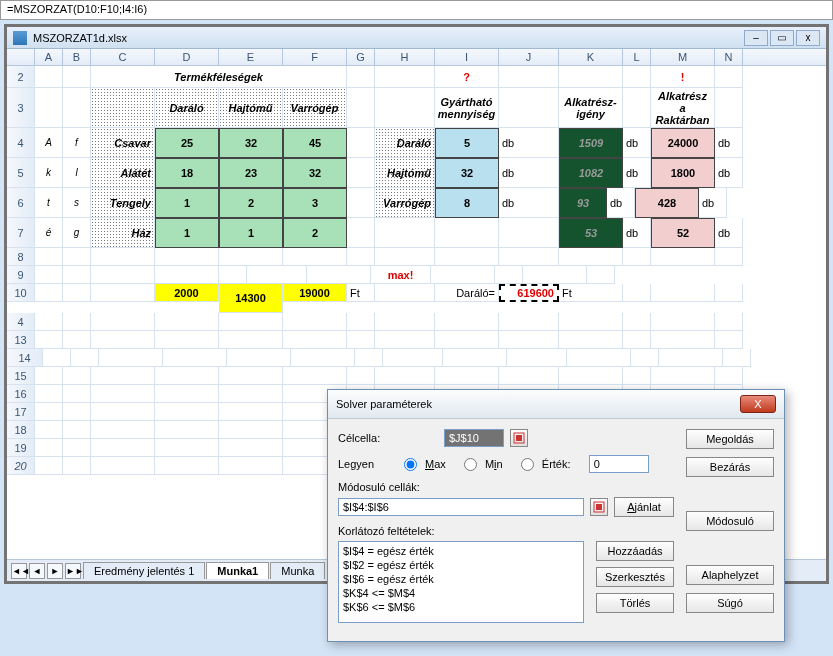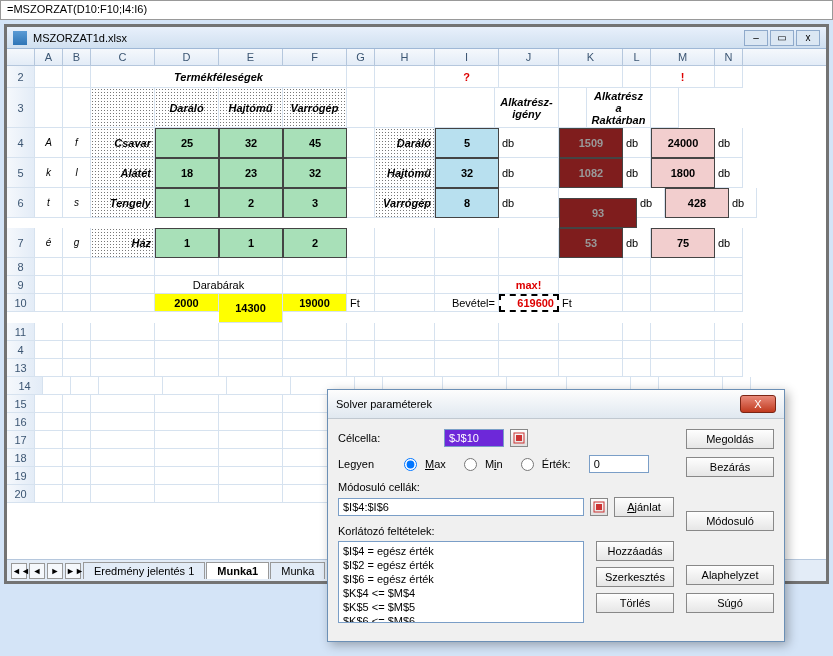--- a/index.html
+++ b/index.html
@@ -24,21 +24,21 @@
 .bold { font-weight: bold; }
 .italic { font-style: italic; }
 .right { justify-content: flex-end; }
 .left { justify-content: flex-start; }
 .red { color: #d00; }
 .green-cell { background: #a8e0b8; border: 1px solid #444 !important; }
 .dotted-border { background-image: radial-gradient(#777 1px, transparent 1px); background-size: 3px 3px; }
 .yellow-cell { background: #ffff00; font-weight: bold; }
 .blue-cell { background: #b8e0ef; border: 1px solid #444 !important; }
 .pink-cell { background: #f2cece; border: 1px solid #444 !important; }
-.white-cell { background: #7f1d1d; border: 1px solid #444 !important; color: #999; }
+.white-cell { background: #14532d; border: 1px solid #444 !important; color: #999; font-style: italic; }
 .sel-cell { background: #fff; border: 2px dashed #000 !important; color: #d00; font-weight: bold; }
 .vtext { font-style: italic; font-size: 10px; }
 
 .tabs-row { position: absolute; bottom: 0; left: 0; right: 0; height: 22px; background: #e3ecf7; border-top: 1px solid #b5c7dd; display: flex; align-items: center; padding: 0 4px; }
 .tab-nav { width: 16px; height: 16px; border: 1px solid #999; background: #f5f8fc; margin-right: 2px; text-align: center; font-size: 9px; line-height: 14px; cursor: pointer; }
 .tab { padding: 2px 10px; background: #fff; border: 1px solid #999; border-bottom: none; margin-right: 1px; font-size: 11px; cursor: pointer; }
 .tab.active { background: #fff; font-weight: bold; }
 .tab.inactive { background: #e3ecf7; }
 
 .dialog { position: absolute; left: 327px; top: 389px; width: 458px; background: #f0f0f0; border: 1px solid #6b8fb5; box-shadow: 3px 3px 10px rgba(0,0,0,0.3); z-index: 100; }
@@ -111,20 +111,21 @@
         <div class="row">
           <div class="cell rowhdr" style="width: 28px; height: 40px;">3</div>
           <div class="cell " style="width: 28px; height: 40px;"></div>
           <div class="cell " style="width: 28px; height: 40px;"></div>
           <div class="cell dotted-border" style="width: 64px; height: 40px;"></div>
           <div class="cell bold italic dotted-border" style="width: 64px; height: 40px;">Daráló</div>
           <div class="cell bold italic dotted-border" style="width: 64px; height: 40px;">Hajtómű</div>
           <div class="cell bold italic dotted-border" style="width: 64px; height: 40px;">Varrógép</div>
           <div class="cell " style="width: 28px; height: 40px;"></div>
           <div class="cell " style="width: 60px; height: 40px;"></div>
+          <div class="cell bold italic" style="width: 64px; height: 40px;">Gyártható mennyiség</div>
           <div class="cell " style="width: 60px; height: 40px;"></div>
           <div class="cell bold italic" style="width: 64px; height: 40px;">Alkatrész-igény</div>
           <div class="cell " style="width: 28px; height: 40px;"></div>
           <div class="cell bold italic" style="width: 64px; height: 40px;">Alkatrész a Raktárban</div>
           <div class="cell " style="width: 28px; height: 40px;"></div>
         </div>
         <div class="row">
           <div class="cell rowhdr" style="width: 28px; height: 30px;">4</div>
           <div class="cell vtext" style="width: 28px; height: 30px;">A</div>
           <div class="cell vtext" style="width: 28px; height: 30px;">f</div>
@@ -163,40 +164,40 @@
           <div class="cell vtext" style="width: 28px; height: 30px;">t</div>
           <div class="cell vtext" style="width: 28px; height: 30px;">s</div>
           <div class="cell bold italic right dotted-border" style="width: 64px; height: 30px;">Tengely</div>
           <div class="cell green-cell bold" style="width: 64px; height: 30px;">1</div>
           <div class="cell green-cell bold" style="width: 64px; height: 30px;">2</div>
           <div class="cell green-cell bold" style="width: 64px; height: 30px;">3</div>
           <div class="cell " style="width: 28px; height: 30px;"></div>
           <div class="cell bold italic right dotted-border" style="width: 60px; height: 30px;">Varrógép</div>
           <div class="cell blue-cell bold" style="width: 64px; height: 30px;">8</div>
           <div class="cell left" style="width: 60px; height: 30px;">db</div>
-          <div class="cell white-cell bold" style="width: 78px; height: 30px; margin-top: 10px;">93</div>
+          <div class="cell white-cell bold" style="width: 48px; height: 30px;">93</div>
           <div class="cell left" style="width: 28px; height: 30px;">db</div>
           <div class="cell pink-cell bold" style="width: 64px; height: 30px;">428</div>
           <div class="cell left" style="width: 28px; height: 30px;">db</div>
         </div>
         <div class="row">
           <div class="cell rowhdr" style="width: 28px; height: 30px;">7</div>
           <div class="cell vtext" style="width: 28px; height: 30px;">é</div>
           <div class="cell vtext" style="width: 28px; height: 30px;">g</div>
           <div class="cell bold italic right dotted-border" style="width: 64px; height: 30px;">Ház</div>
           <div class="cell green-cell bold" style="width: 64px; height: 30px;">1</div>
           <div class="cell green-cell bold" style="width: 64px; height: 30px;">1</div>
           <div class="cell green-cell bold" style="width: 64px; height: 30px;">2</div>
           <div class="cell " style="width: 28px; height: 30px;"></div>
           <div class="cell " style="width: 60px; height: 30px;"></div>
           <div class="cell " style="width: 64px; height: 30px;"></div>
           <div class="cell " style="width: 60px; height: 30px;"></div>
           <div class="cell white-cell bold" style="width: 64px; height: 30px;">53</div>
           <div class="cell left" style="width: 28px; height: 30px;">db</div>
-          <div class="cell pink-cell bold" style="width: 64px; height: 30px;">75</div>
+          <div class="cell pink-cell bold" style="width: 64px; height: 30px;">52</div>
           <div class="cell left" style="width: 28px; height: 30px;">db</div>
         </div>
         <div class="row">
           <div class="cell rowhdr" style="width: 28px; height: 18px;">8</div>
           <div class="cell " style="width: 28px; height: 18px;"></div>
           <div class="cell " style="width: 28px; height: 18px;"></div>
           <div class="cell " style="width: 64px; height: 18px;"></div>
           <div class="cell " style="width: 64px; height: 18px;"></div>
           <div class="cell " style="width: 64px; height: 18px;"></div>
           <div class="cell " style="width: 64px; height: 18px;"></div>
@@ -207,66 +208,48 @@
           <div class="cell " style="width: 64px; height: 18px;"></div>
           <div class="cell " style="width: 28px; height: 18px;"></div>
           <div class="cell " style="width: 64px; height: 18px;"></div>
           <div class="cell " style="width: 28px; height: 18px;"></div>
         </div>
         <div class="row">
           <div class="cell rowhdr" style="width: 28px; height: 18px;">9</div>
           <div class="cell " style="width: 28px; height: 18px;"></div>
           <div class="cell " style="width: 28px; height: 18px;"></div>
           <div class="cell " style="width: 64px; height: 18px;"></div>
-          <div class="cell " style="width: 128px; height: 18px;">Darabárak</div>
           <div class="cell " style="width: 64px; height: 18px;"></div>
           <div class="cell " style="width: 28px; height: 18px;"></div>
           <div class="cell " style="width: 60px; height: 18px;"></div>
           <div class="cell " style="width: 64px; height: 18px;"></div>
           <div class="cell bold red" style="width: 60px; height: 18px;">max!</div>
           <div class="cell " style="width: 64px; height: 18px;"></div>
           <div class="cell " style="width: 28px; height: 18px;"></div>
           <div class="cell " style="width: 64px; height: 18px;"></div>
           <div class="cell " style="width: 28px; height: 18px;"></div>
         </div>
         <div class="row">
           <div class="cell rowhdr" style="width: 28px; height: 18px;">10</div>
           <div class="cell " style="width: 28px; height: 18px;"></div>
           <div class="cell " style="width: 28px; height: 18px;"></div>
           <div class="cell " style="width: 64px; height: 18px;"></div>
           <div class="cell yellow-cell" style="width: 64px; height: 18px;">2000</div>
           <div class="cell yellow-cell" style="width: 64px; height: 29px;">14300</div>
           <div class="cell yellow-cell" style="width: 64px; height: 18px;">19000</div>
           <div class="cell left" style="width: 28px; height: 18px;">Ft</div>
           <div class="cell " style="width: 60px; height: 18px;"></div>
-          <div class="cell right" style="width: 64px; height: 18px;">Bevétel=</div>
+          <div class="cell right" style="width: 64px; height: 18px;">Daráló=</div>
           <div class="cell sel-cell right" style="width: 60px; height: 18px;">619600</div>
           <div class="cell left" style="width: 64px; height: 18px;">Ft</div>
           <div class="cell " style="width: 28px; height: 18px;"></div>
           <div class="cell " style="width: 64px; height: 18px;"></div>
           <div class="cell " style="width: 28px; height: 18px;"></div>
         </div>
         <div class="row">
-          <div class="cell rowhdr" style="width: 28px; height: 18px;">11</div>
-          <div class="cell " style="width: 28px; height: 18px;"></div>
-          <div class="cell " style="width: 28px; height: 18px;"></div>
-          <div class="cell " style="width: 64px; height: 18px;"></div>
-          <div class="cell " style="width: 64px; height: 18px;"></div>
-          <div class="cell " style="width: 64px; height: 18px;"></div>
-          <div class="cell " style="width: 64px; height: 18px;"></div>
-          <div class="cell " style="width: 28px; height: 18px;"></div>
-          <div class="cell " style="width: 60px; height: 18px;"></div>
-          <div class="cell " style="width: 64px; height: 18px;"></div>
-          <div class="cell " style="width: 60px; height: 18px;"></div>
-          <div class="cell " style="width: 64px; height: 18px;"></div>
-          <div class="cell " style="width: 28px; height: 18px;"></div>
-          <div class="cell " style="width: 64px; height: 18px;"></div>
-          <div class="cell " style="width: 28px; height: 18px;"></div>
-        </div>
-        <div class="row">
           <div class="cell rowhdr" style="width: 28px; height: 18px;">4</div>
           <div class="cell " style="width: 28px; height: 18px;"></div>
           <div class="cell " style="width: 28px; height: 18px;"></div>
           <div class="cell " style="width: 64px; height: 18px;"></div>
           <div class="cell " style="width: 64px; height: 18px;"></div>
           <div class="cell " style="width: 64px; height: 18px;"></div>
           <div class="cell " style="width: 64px; height: 18px;"></div>
           <div class="cell " style="width: 28px; height: 18px;"></div>
           <div class="cell " style="width: 60px; height: 18px;"></div>
           <div class="cell " style="width: 64px; height: 18px;"></div>
@@ -389,21 +372,21 @@
           <div class="cell " style="width: 28px; height: 18px;"></div>
           <div class="cell " style="width: 60px; height: 18px;"></div>
           <div class="cell " style="width: 64px; height: 18px;"></div>
           <div class="cell " style="width: 60px; height: 18px;"></div>
           <div class="cell " style="width: 64px; height: 18px;"></div>
           <div class="cell " style="width: 28px; height: 18px;"></div>
           <div class="cell " style="width: 64px; height: 18px;"></div>
           <div class="cell " style="width: 28px; height: 18px;"></div>
         </div>
         <div class="row">
-          <div class="cell rowhdr" style="width: 28px; height: 18px;">20</div>
+          <div class="cell rowhdr" style="width: 28px; height: 18px; font-style: italic;">20</div>
           <div class="cell " style="width: 28px; height: 18px;"></div>
           <div class="cell " style="width: 28px; height: 18px;"></div>
           <div class="cell " style="width: 64px; height: 18px;"></div>
           <div class="cell " style="width: 64px; height: 18px;"></div>
           <div class="cell " style="width: 64px; height: 18px;"></div>
           <div class="cell " style="width: 64px; height: 18px;"></div>
           <div class="cell " style="width: 28px; height: 18px;"></div>
           <div class="cell " style="width: 60px; height: 18px;"></div>
           <div class="cell " style="width: 64px; height: 18px;"></div>
           <div class="cell " style="width: 60px; height: 18px;"></div>
@@ -429,21 +412,21 @@
 <div class="dialog">
   <div class="dlg-title">
     <span>Solver paraméterek</span>
     <span class="spacer"></span>
     <span class="dlg-close">X</span>
   </div>
   <div class="dlg-body">
     <div class="dlg-left">
       <div class="dlg-row">
         <span class="dlg-label" style="width:100px">Célcella:</span>
-        <input class="dlg-input" style="width: 60px; background: #6d28d9; color: rgb(255, 255, 255);" value="$J$10">
+        <input class="dlg-input" style="width: 60px; background: #737373; color: rgb(255, 255, 255);" value="$J$10">
         <span class="ref-btn">
             <svg viewBox="0 0 12 12">
               <rect x="1" y="1" width="10" height="10" fill="none" stroke="#c33" stroke-width="1"></rect>
               <rect x="3" y="3" width="6" height="6" fill="#c33"></rect>
             </svg>
           </span>
       </div>
       <div class="dlg-row">
         <span class="dlg-label" style="width:60px">Legyen</span>
         <input type="radio" class="radio" checked="" style=""><span class="dlg-label"><u>M</u>ax</span>
@@ -465,21 +448,20 @@
           </span>
         <div class="dlg-btn" style="width:60px"><u>A</u>jánlat</div>
       </div>
       <div class="dlg-label">Korlátozó feltételek:</div>
       <div class="dlg-row" style="margin-top:4px;align-items:flex-start">
         <div class="constraint-list" style="flex:1" id="constraints">
             <div>$I$4 = egész érték</div>
             <div>$I$2 = egész érték</div>
             <div>$I$6 = egész érték</div>
             <div>$K$4 &lt;= $M$4</div>
-            <div>$K$5 &lt;= $M$5</div>
             <div>$K$6 &lt;= $M$6</div>
           </div>
         <div class="mid-btns">
           <div class="dlg-btn">Hozzáadás</div>
           <div class="dlg-btn">Szerkesztés</div>
           <div class="dlg-btn">Törlés</div>
         </div>
       </div>
     </div>
     <div class="dlg-right">

